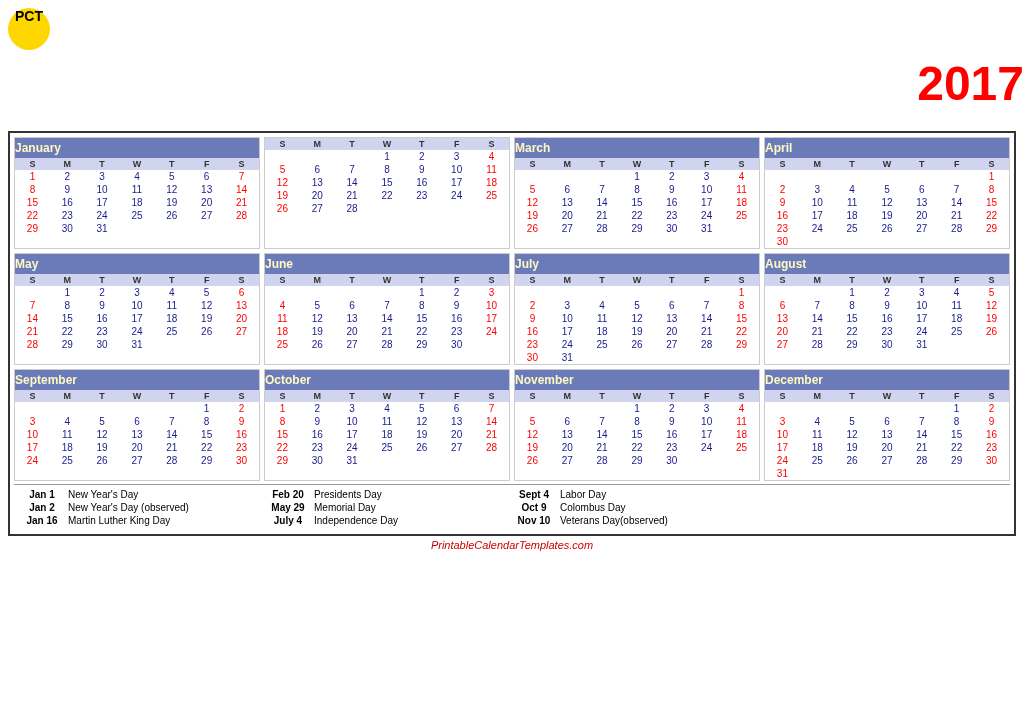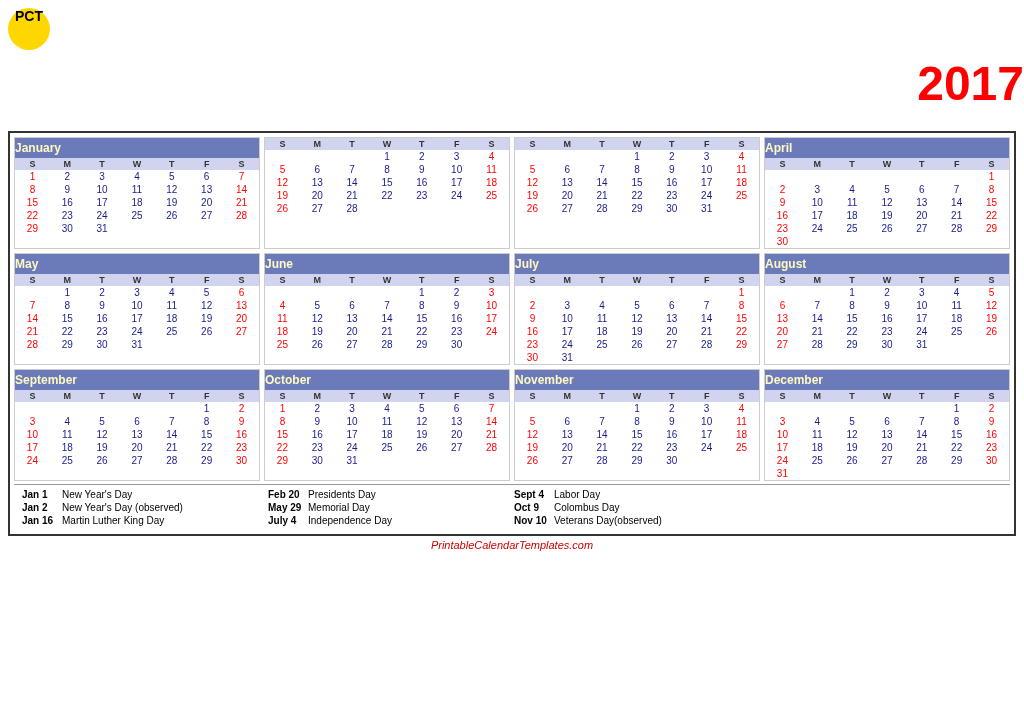--- a/index.html
+++ b/index.html
@@ -81,21 +81,21 @@
     #holidays {
       border-top: 1px solid #999;
       margin-top: 3px;
       padding: 4px 8px;
       display: grid;
       grid-template-columns: repeat(4, 1fr);
       gap: 2px 4px;
       font-size: 10px;
     }
     .holiday-col { display: flex; flex-direction: column; gap: 2px; }
-    .holiday-item { display: flex; gap: 0; }
+    .holiday-item { display: flex; gap: 6px; text-align: center; }
     .holiday-date { color: #000; font-weight: bold; min-width: 40px; }
     .holiday-name { color: #000; }
     #footer-url {
       text-align: center;
       color: #CC0000;
       font-size: 11px;
       padding: 3px 0;
       font-style: italic;
     }
   </style>
@@ -229,20 +229,21 @@
               <td>28</td>
               <td class="empty"></td>
               <td class="empty"></td>
               <td class="empty"></td>
               <td class="empty"></td>
             </tr>
           </tbody>
         </table>
       </div>
       <div class="month-block">
+        <div class="month-header">March</div>
         <table class="month-table">
           <thead>
             <tr>
               <th>S</th>
               <th>M</th>
               <th>T</th>
               <th>W</th>
               <th>T</th>
               <th>F</th>
               <th>S</th>

